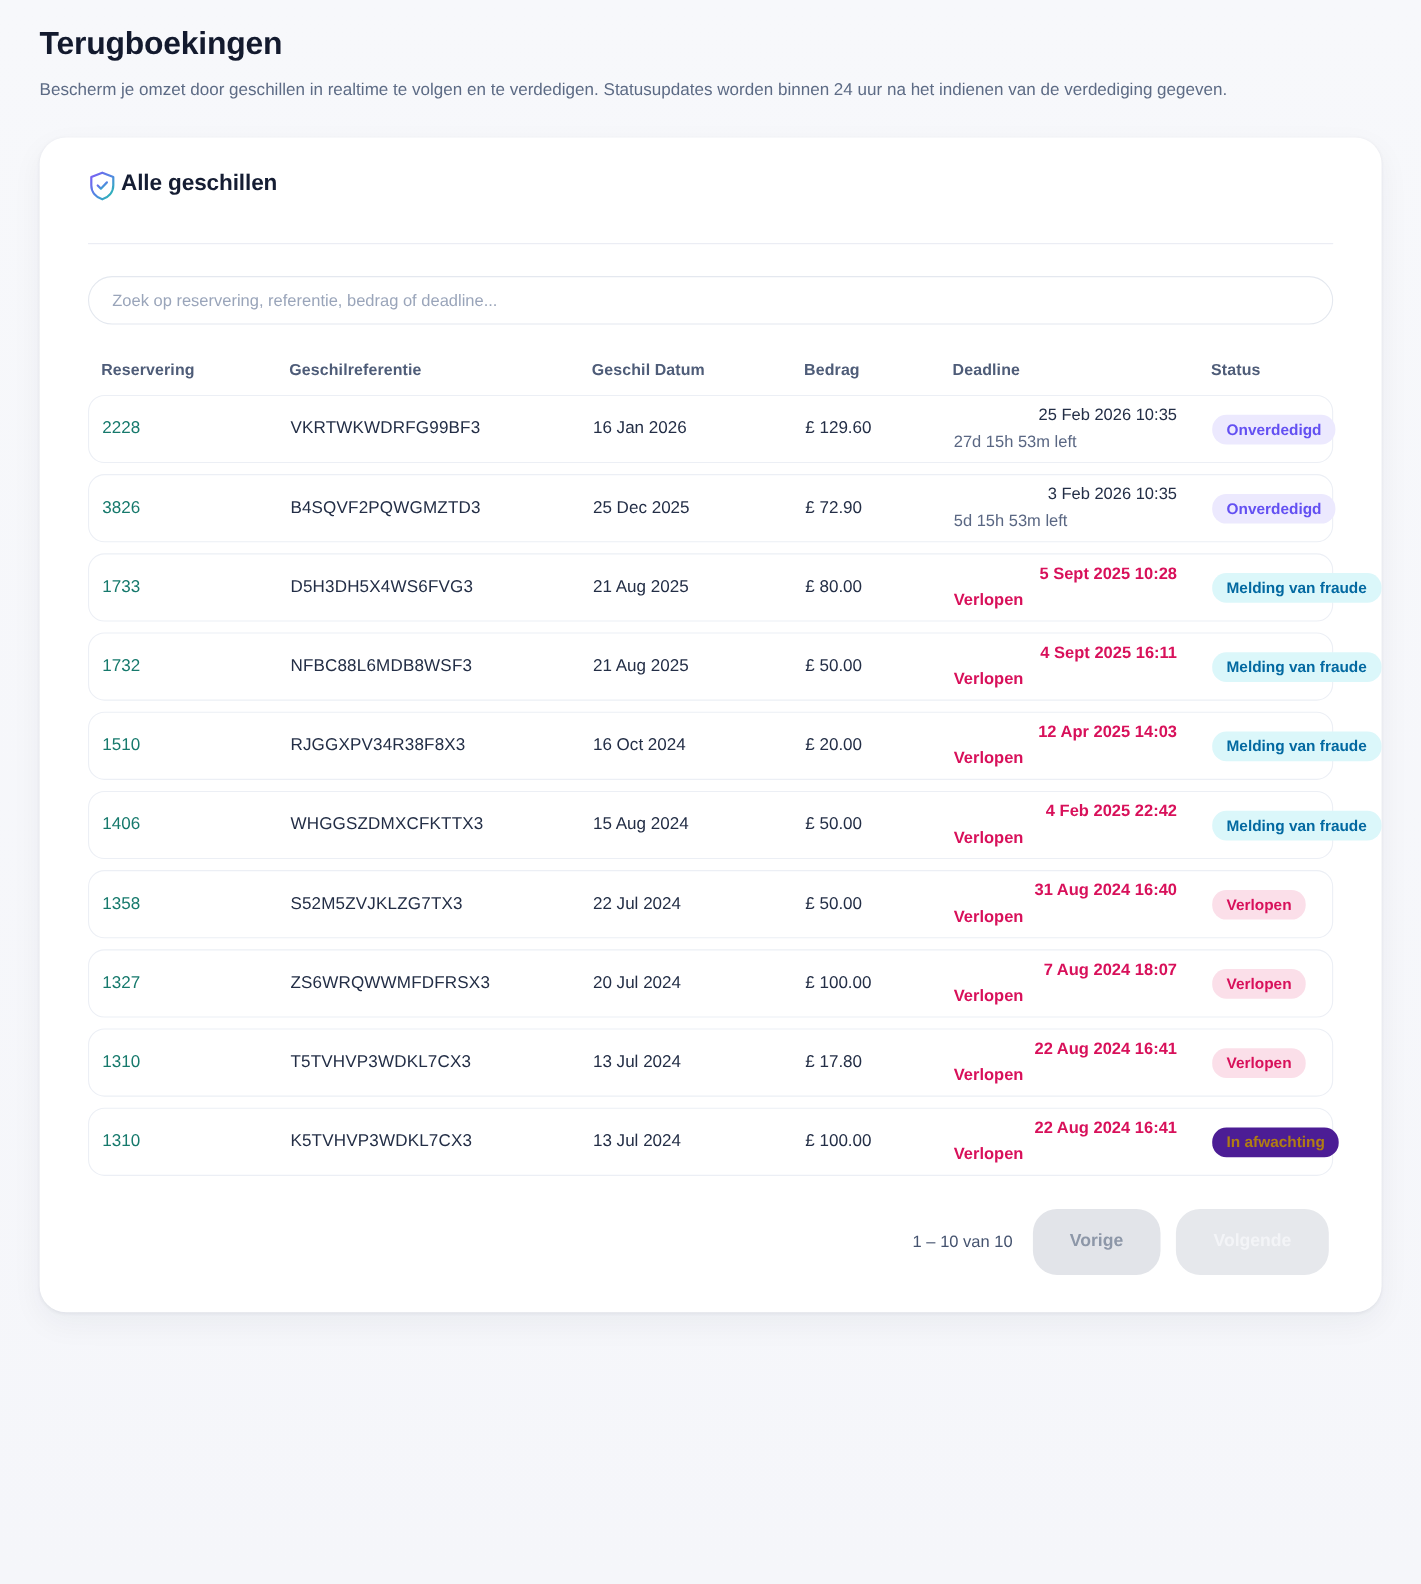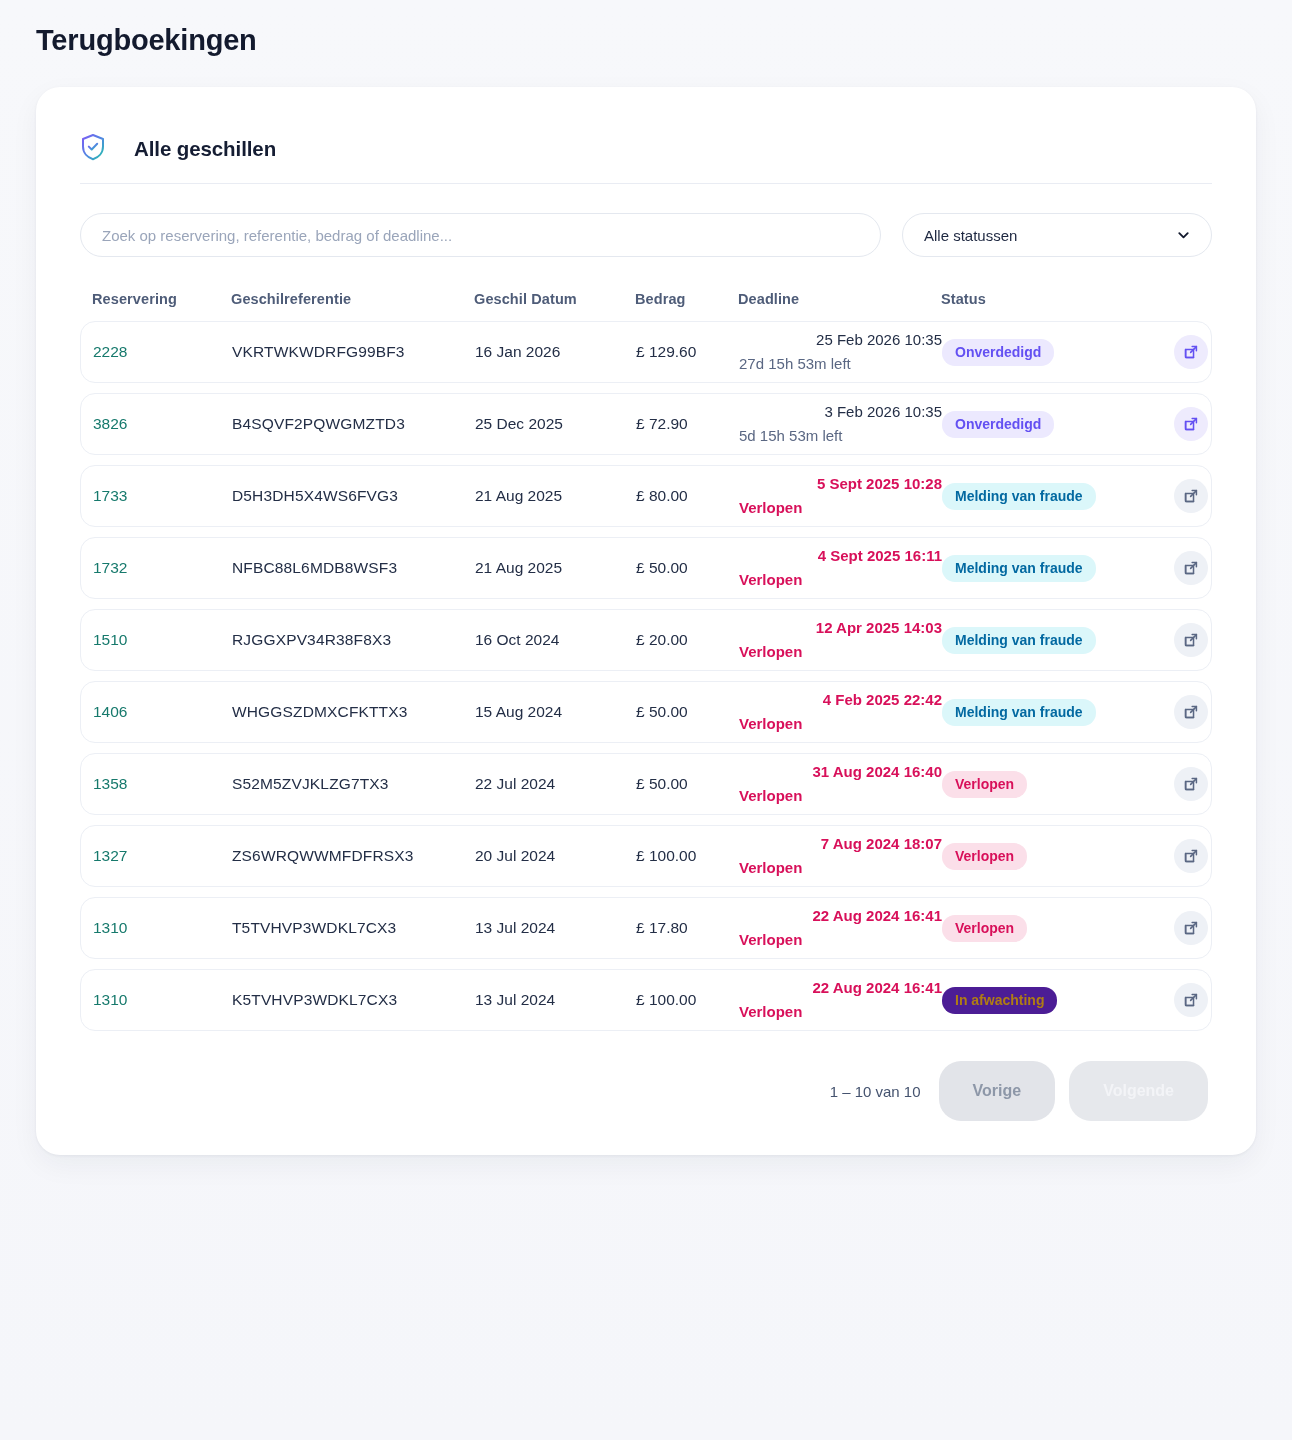--- a/index.html
+++ b/index.html
@@ -39,22 +39,22 @@
   .card {
     margin-top: 29px;
     background: #ffffff;
     border-radius: 24px;
     box-shadow: 0 1px 3px rgba(26,35,60,.06), 0 10px 28px rgba(26,35,60,.05);
     padding: 30px 22px 34px 22px;
   }
 
   .card-head {
     display: flex;
-    align-items: flex-end;
-    gap: 28px;
+    align-items: flex-start;
+    gap: 4px;
     padding: 0 22px;
     height: 44px;
   }
   .shield-icon { width: 26px; height: 28px; display: block; flex: none; }
   .card-title {
     font-size: 20.5px;
     font-weight: bold;
     color: #151d33;
     letter-spacing: -0.1px;
   }
@@ -108,20 +108,21 @@
     width: 15px; height: 15px;
   }
 
   
   .table { padding: 0 22px; margin-top: 26px; }
 
   .thead, .trow-inner {
     display: grid;
     grid-template-columns: 139px 243px 161px 103px 203px 232px 1fr;
     align-items: center;
+    gap: 32px;
   }
   .thead {
     padding: 0 12px;
     height: 32px;
   }
   .th {
     font-size: 14.5px;
     font-weight: bold;
     color: #4e5c78;
     letter-spacing: 0.1px;
@@ -216,20 +217,21 @@
   }
   .page-btn.prev { background: #e2e4e9; color: #8d97a8; }
   .page-btn.next { background: #e6e8ec; color: #f3f4f7; }
 </style>
 </head>
 <body>
 
 <div class="page">
 
   <h1 class="page-title">Terugboekingen</h1>
+  <p class="page-subtitle">Bescherm je omzet door geschillen in realtime te volgen en te verdedigen. Statusupdates worden binnen 24 uur na het indienen van de verdediging gegeven.</p>
 
   <div class="card">
 
     <div class="card-head">
       <span>
         <svg class="shield-icon" viewBox="0 0 26 28" fill="none">
           <defs>
             <linearGradient id="shieldGrad" x1="0" y1="0" x2="1" y2="1">
               <stop offset="0%" stop-color="#7c5cf5"></stop>
               <stop offset="55%" stop-color="#4f8ae0"></stop>
@@ -240,28 +242,20 @@
           <path d="M8.8 13.6 L11.7 16.5 L17.2 10.8" stroke="url(#shieldGrad)" stroke-width="2" stroke-linecap="round" stroke-linejoin="round" fill="none"></path>
         </svg>
       </span>
       <span class="card-title">Alle geschillen</span>
     </div>
 
     <div class="card-divider"></div>
 
     <div class="filter-bar">
       <input class="search-input" type="text" placeholder="Zoek op reservering, referentie, bedrag of deadline..." style="">
-      <div class="status-select">
-        <span class="status-select-value">Alle statussen</span>
-        <span>
-          <svg class="chevron" viewBox="0 0 16 16" fill="none">
-            <path d="M3.5 6 L8 10.5 L12.5 6" stroke="#131a2e" stroke-width="2" stroke-linecap="round" stroke-linejoin="round"></path>
-          </svg>
-        </span>
-      </div>
     </div>
 
     <div class="table">
 
       <div class="thead">
         <div class="th">Reservering</div>
         <div class="th">Geschilreferentie</div>
         <div class="th">Geschil Datum</div>
         <div class="th">Bedrag</div>
         <div class="th">Deadline</div>

